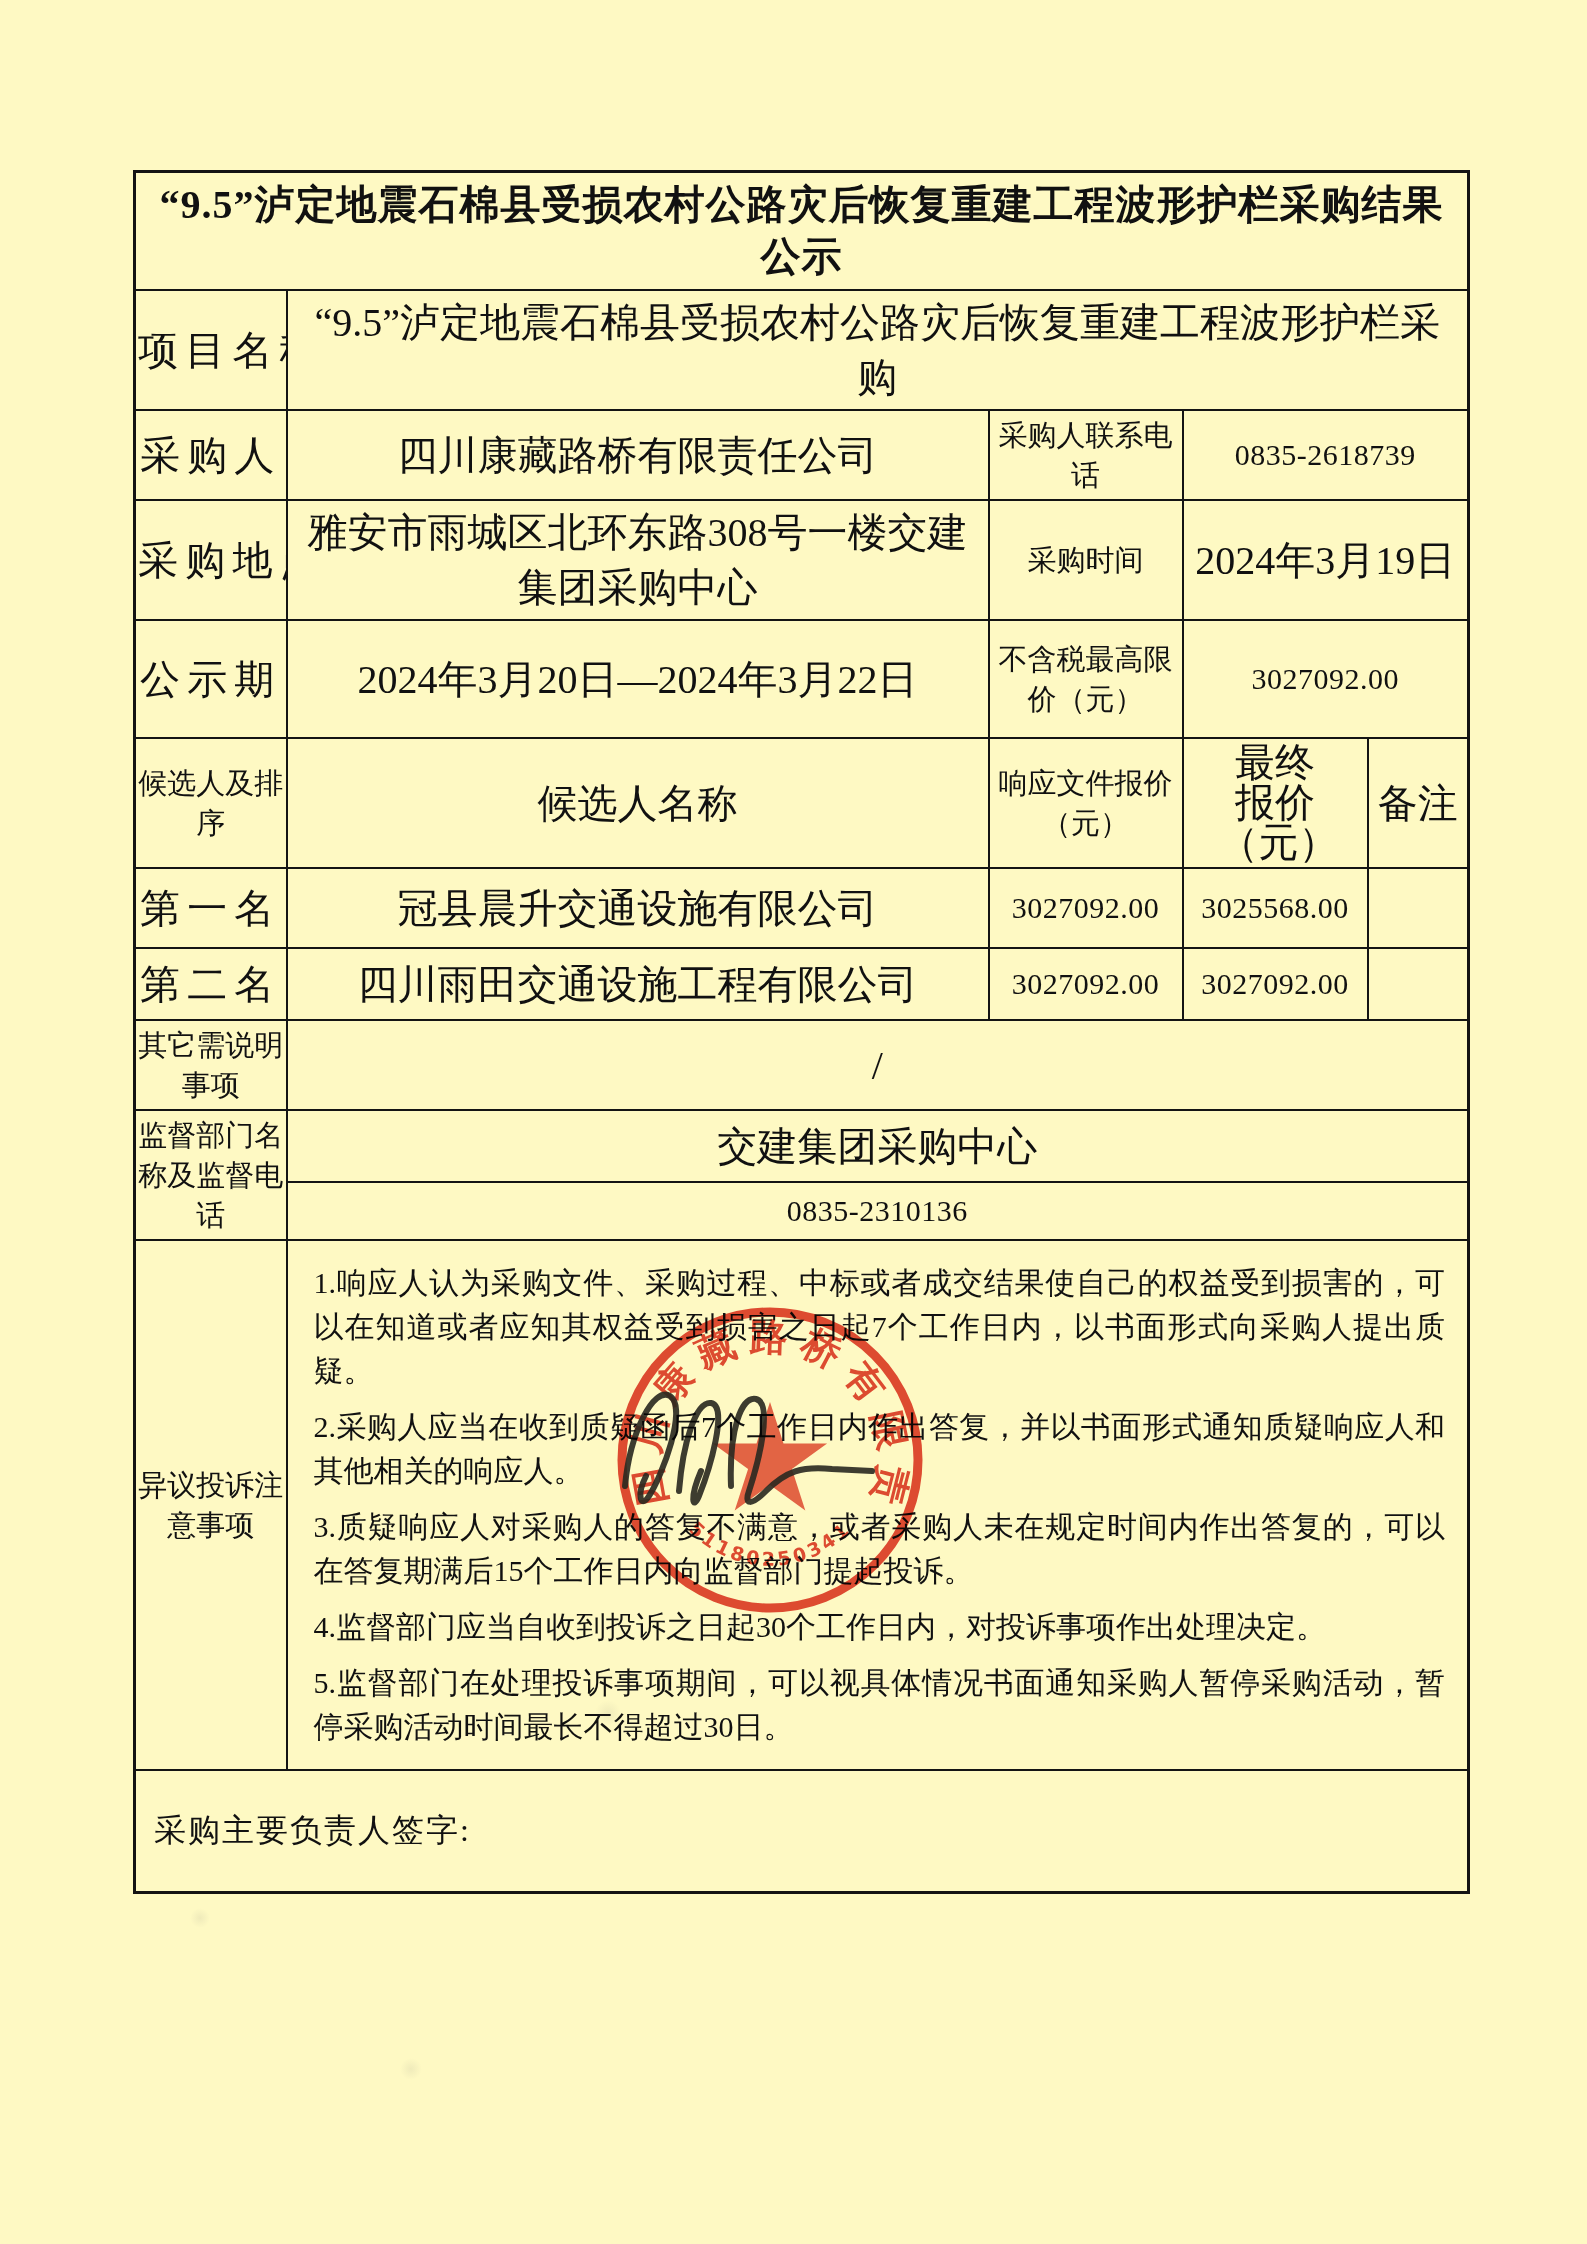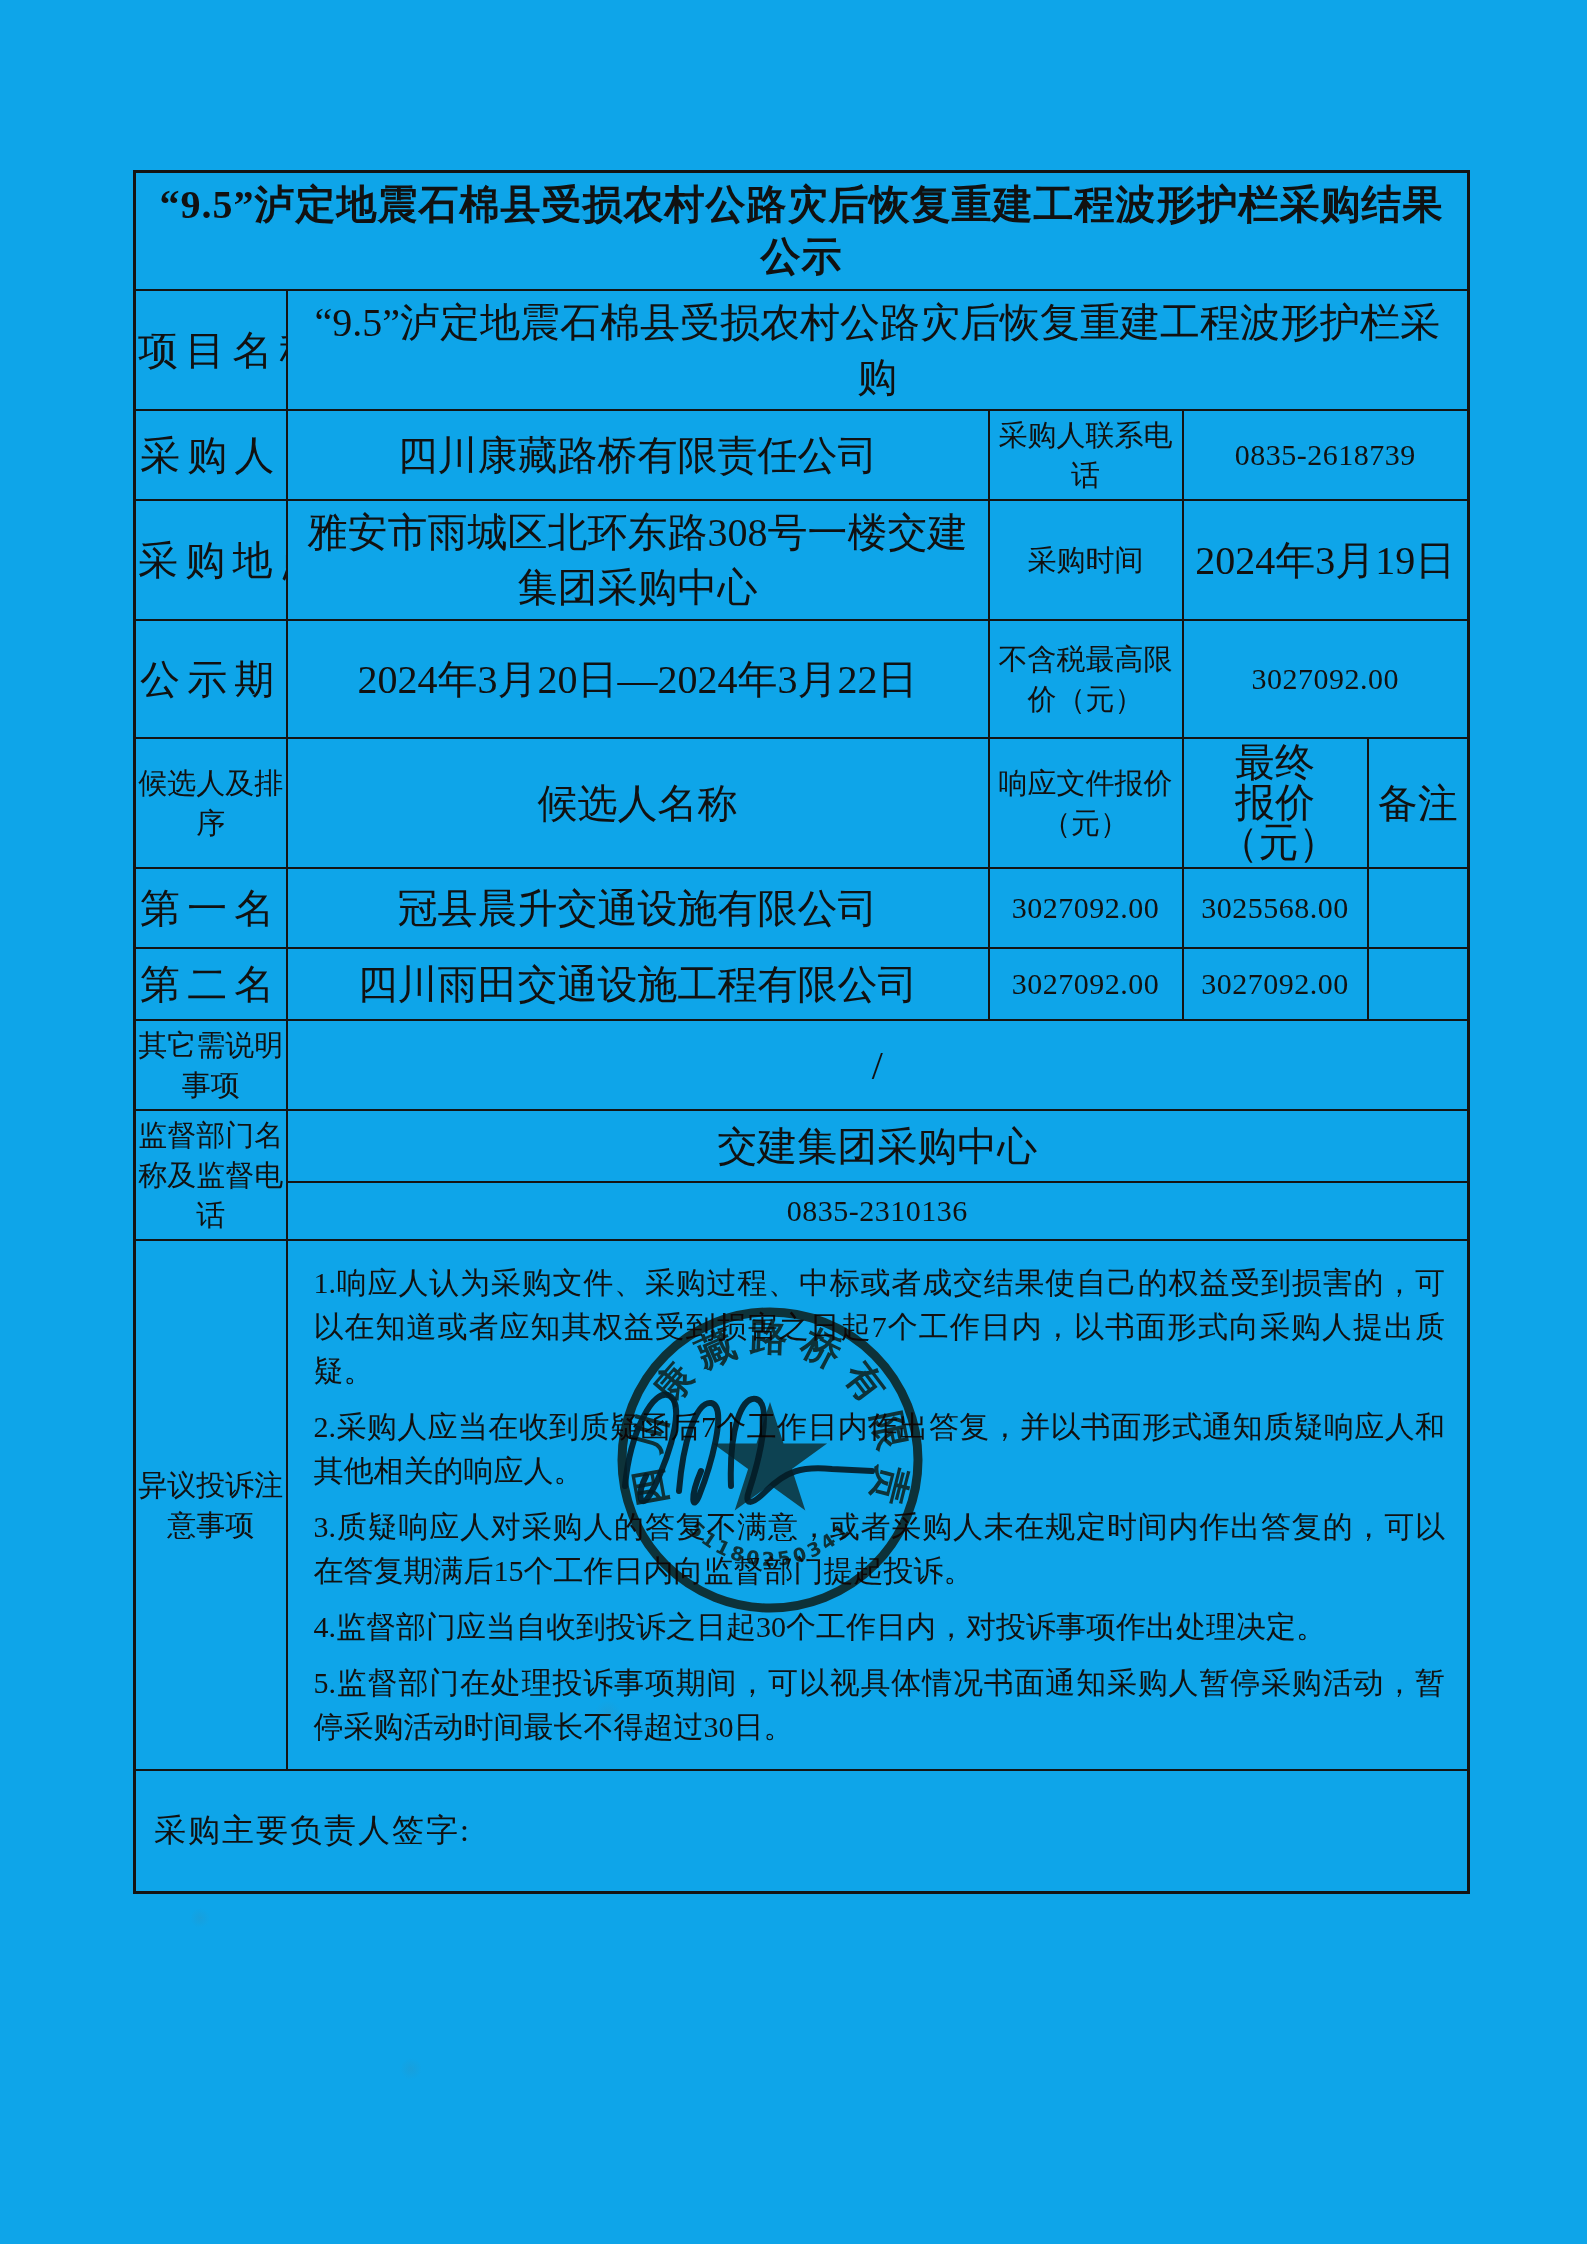--- a/index.html
+++ b/index.html
@@ -1,20 +1,20 @@
 <!DOCTYPE html>
 <html><head>
 <meta charset="utf-8">
 <style>
   html,body { margin:0; padding:0; background:#e8e8e8; }
   .page {
     position:relative;
     width:1587px; height:2244px;
     margin:0 auto;
-    background:#0ea5e9;
+    background:#fef9c3;
     overflow:hidden;
     font-family:"Liberation Serif","DejaVu Serif",serif;
     color:#111;
   }
   table.doc {
     position:absolute; left:133px; top:170px;
     width:1334px;
     border-collapse:collapse;
     table-layout:fixed;
     border:3px solid #141414;

